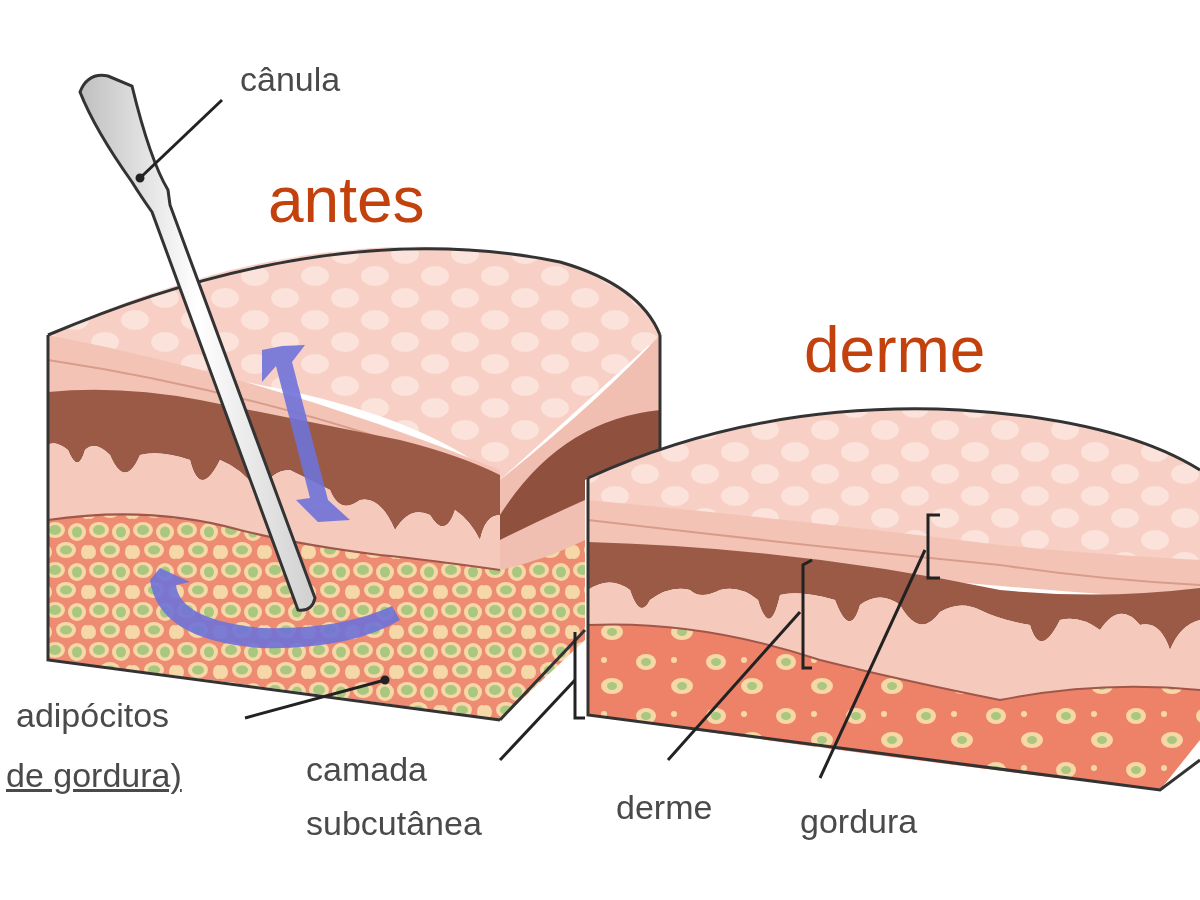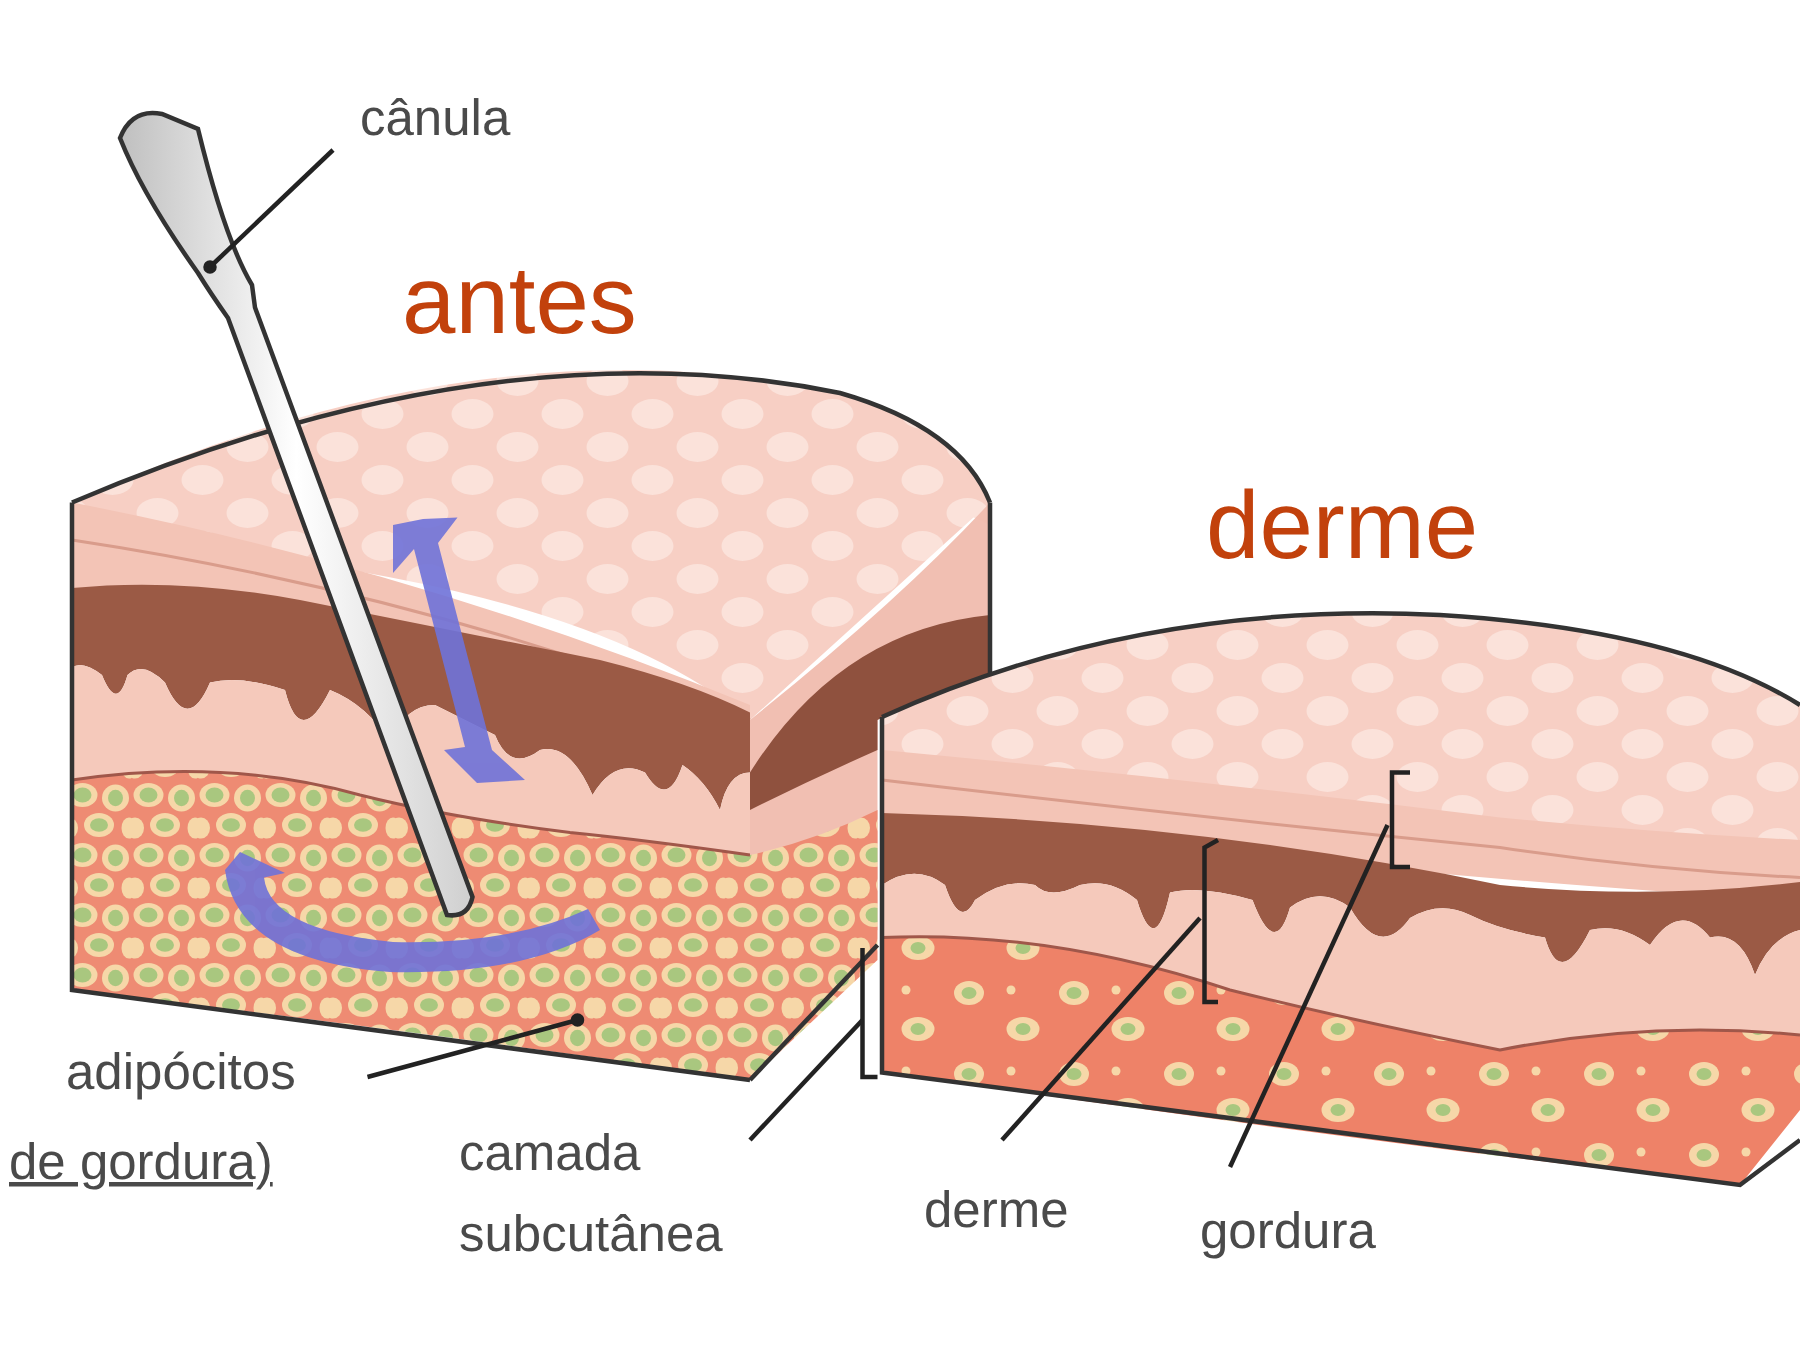--- a/index.html
+++ b/index.html
@@ -103,18 +103,18 @@
     <line x1="668" y1="760" x2="800" y2="612"></line>
     <path d="M812,560 L803,565 L803,668 L812,668"></path>
     <line x1="820" y1="778" x2="925" y2="550"></line>
     <path d="M940,515 L928,515 L928,578 L940,578"></path>
   </g>
 </svg>
 
 <div class="label label-small" style="left:240px; top:62px;">cânula</div>
 <div class="label label-title" style="left:268px; top:168px;">antes</div>
 <div class="label label-title" style="left:804px; top:318px;">derme</div>
-<div class="label label-small" style="left:16px; top:698px;margin-left:28px;">adipócitos</div>
+<div class="label label-small" style="left:16px; top:698px;">adipócitos</div>
 <div class="label label-small" style="left:6px; top:758px;text-decoration:underline;">de gordura)</div>
 <div class="label label-small" style="left:306px; top:752px;">camada</div>
 <div class="label label-small" style="left:306px; top:806px;text-align:right;">subcutânea</div>
 <div class="label label-small" style="left:616px; top:776px;margin-top:14px;">derme</div>
 <div class="label label-small" style="left:800px; top:804px;">gordura</div>
 
 </body></html>

